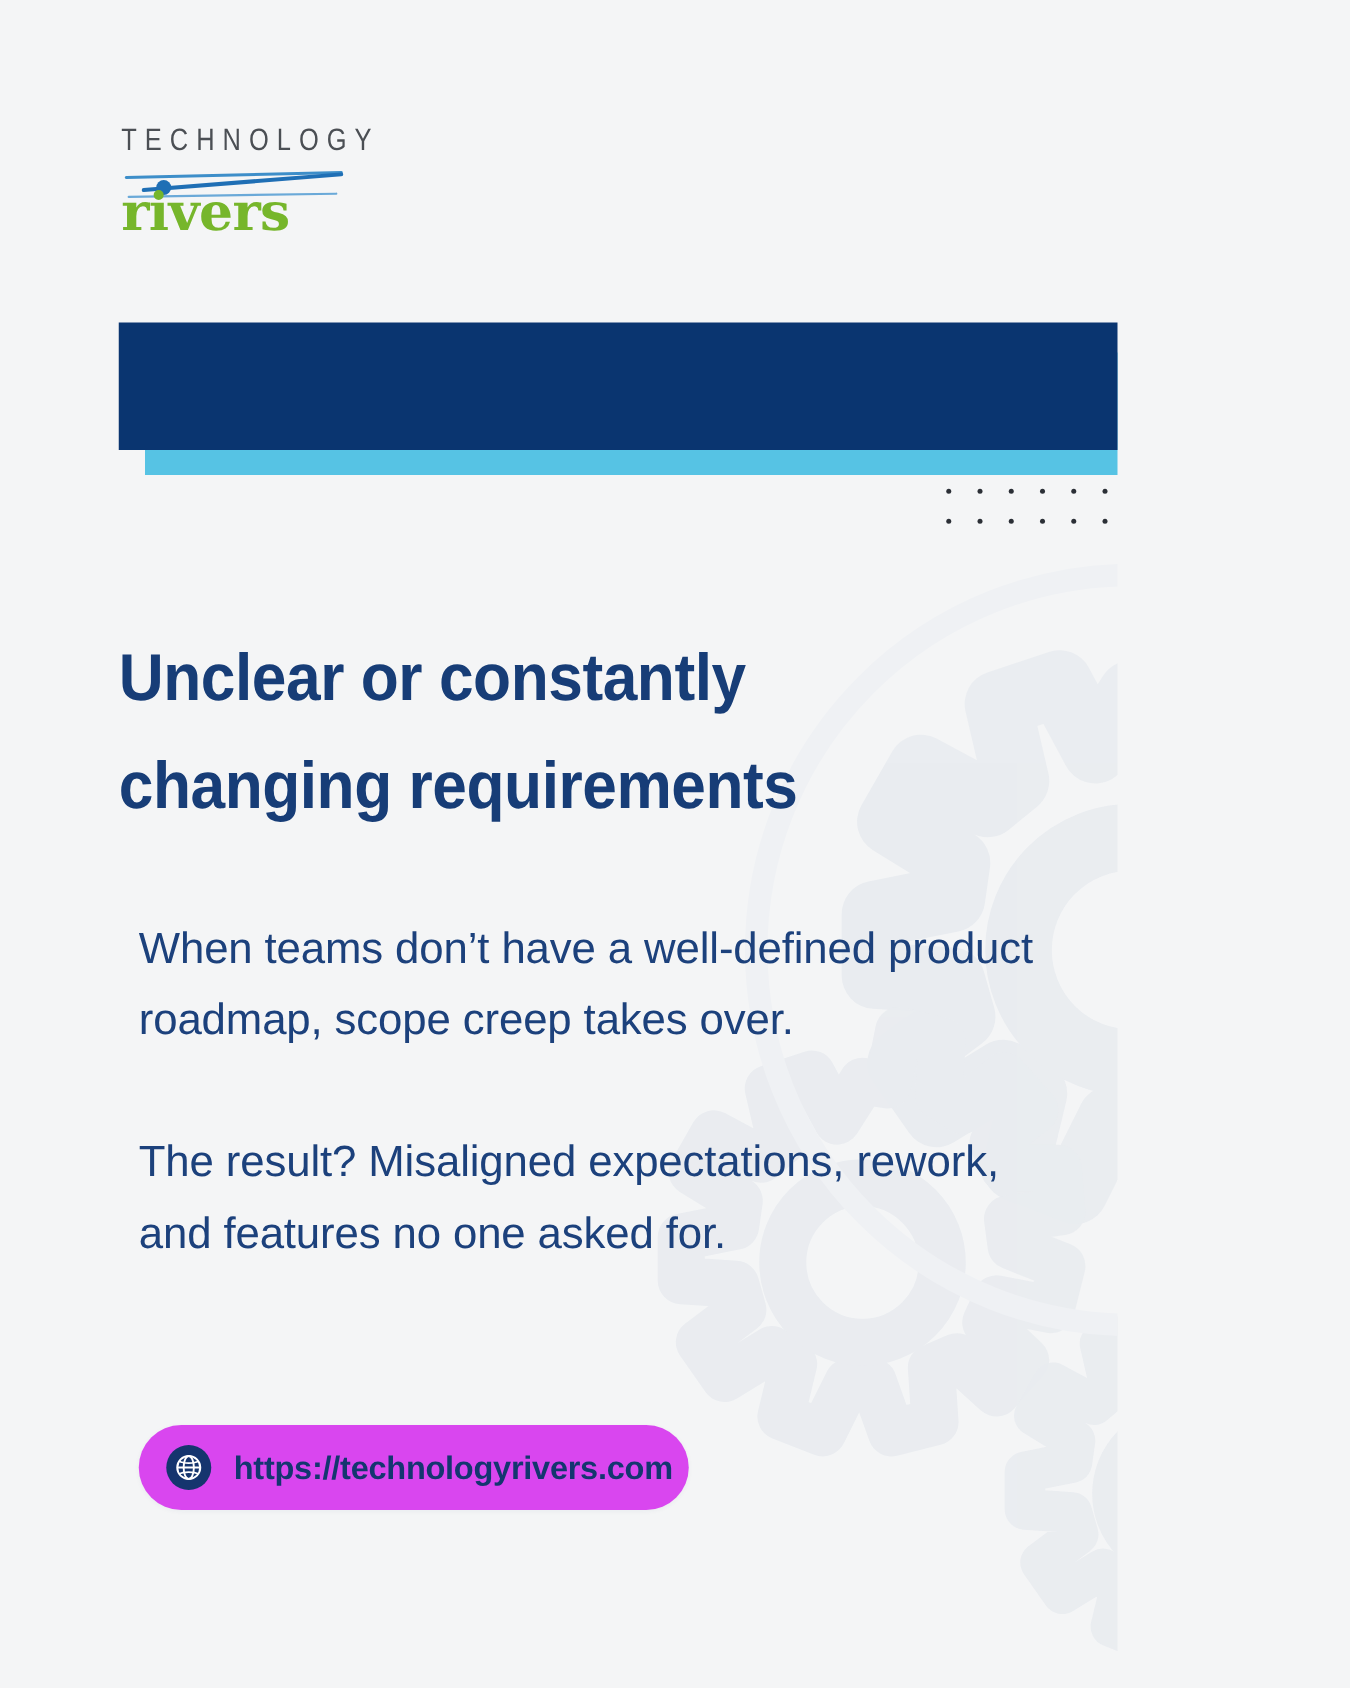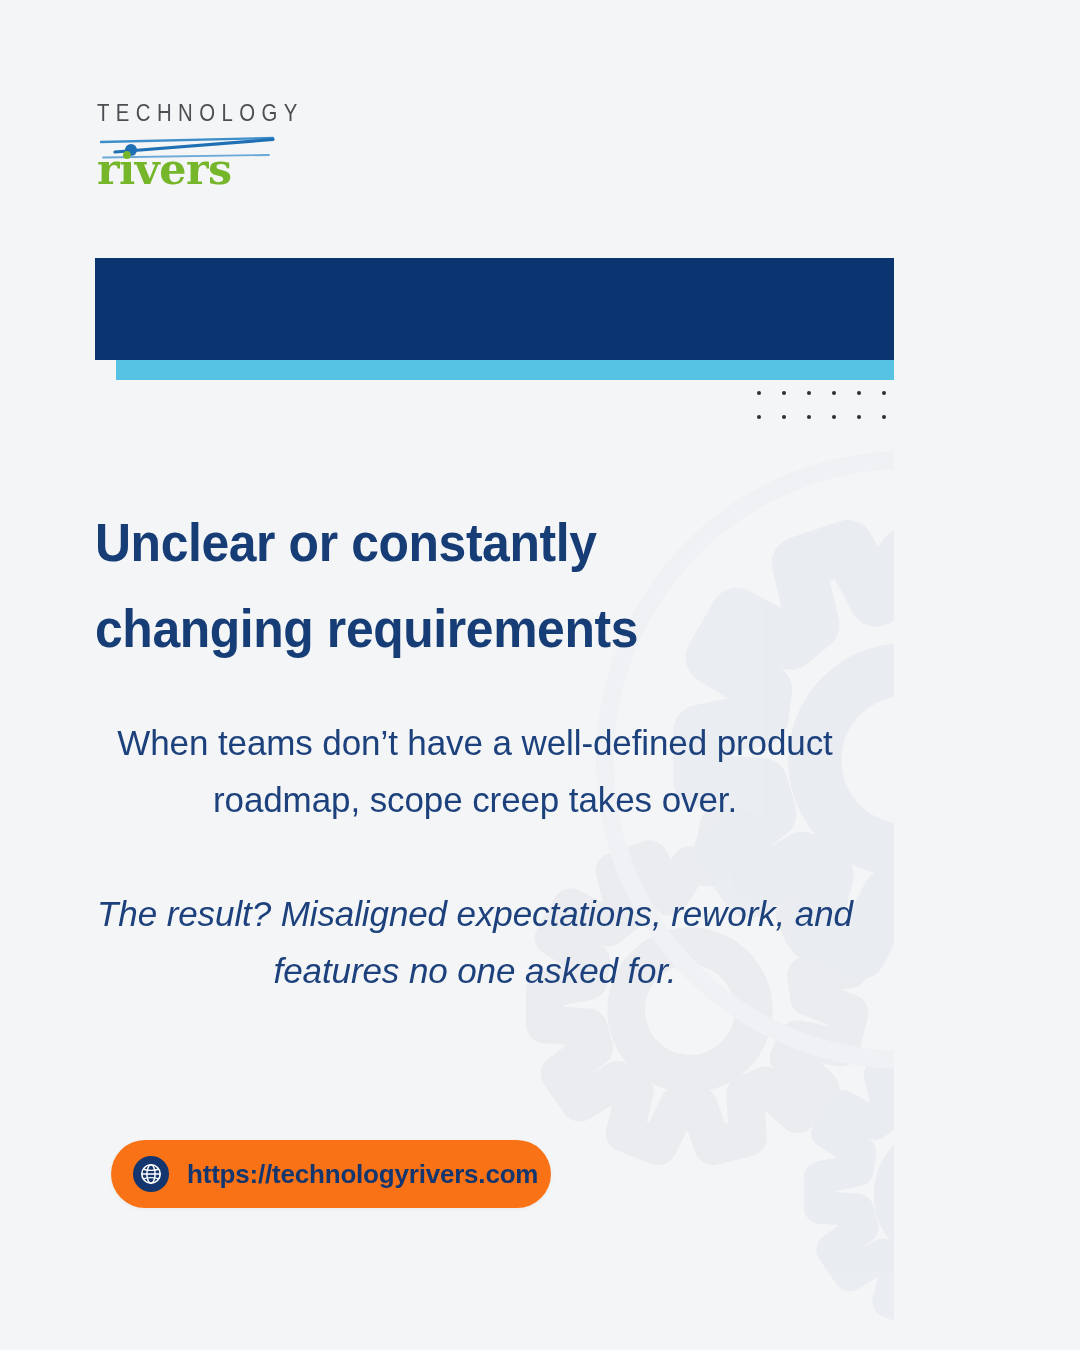--- a/index.html
+++ b/index.html
@@ -146,43 +146,41 @@
 
   
   .body-copy {
     position: absolute;
     left: 95px;
     top: 714px;
     width: 760px;
     z-index: 6;
   }
   .body-copy p {
-    margin: 0;
+    margin: 16px;
     font-family: "Liberation Sans", sans-serif;
     font-weight: 400;
     font-size: 35px;
     line-height: 57px;
     color: #1c417c;
     letter-spacing: -0.1px;
-    text-align: center;
   }
   .body-copy p.para-2 {
     margin-top: 57px;
-    font-style: italic;
   }
 
   
   .url-pill {
     position: absolute;
     left: 111px;
     top: 1140px;
     height: 68px;
     min-width: 440px;
     width: 440px;
-    background: #f97316;
+    background: #d946ef;
     border-radius: 34px;
     display: flex;
     align-items: center;
     padding-left: 22px;
     box-sizing: border-box;
     z-index: 7;
     box-shadow: 0 1px 4px rgba(20,50,95,0.05);
   }
   .globe-badge {
     width: 36px;

